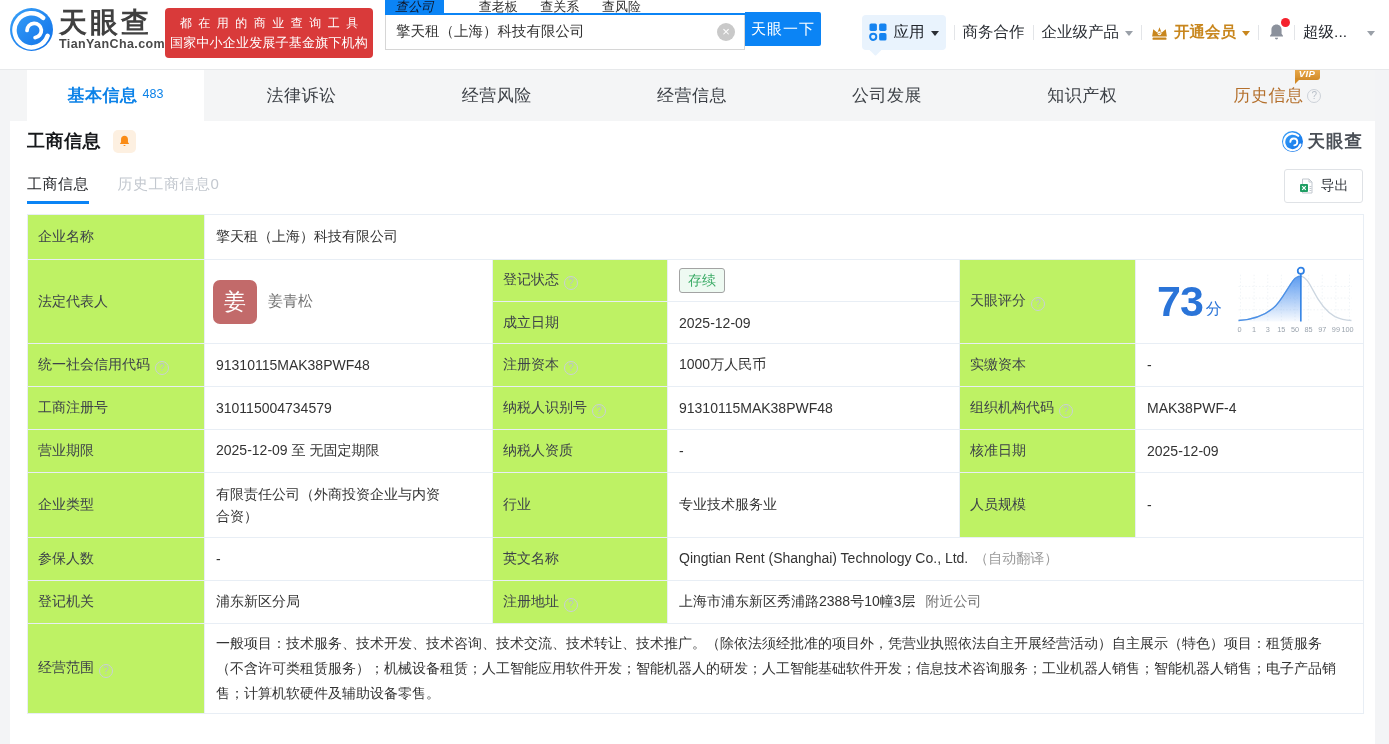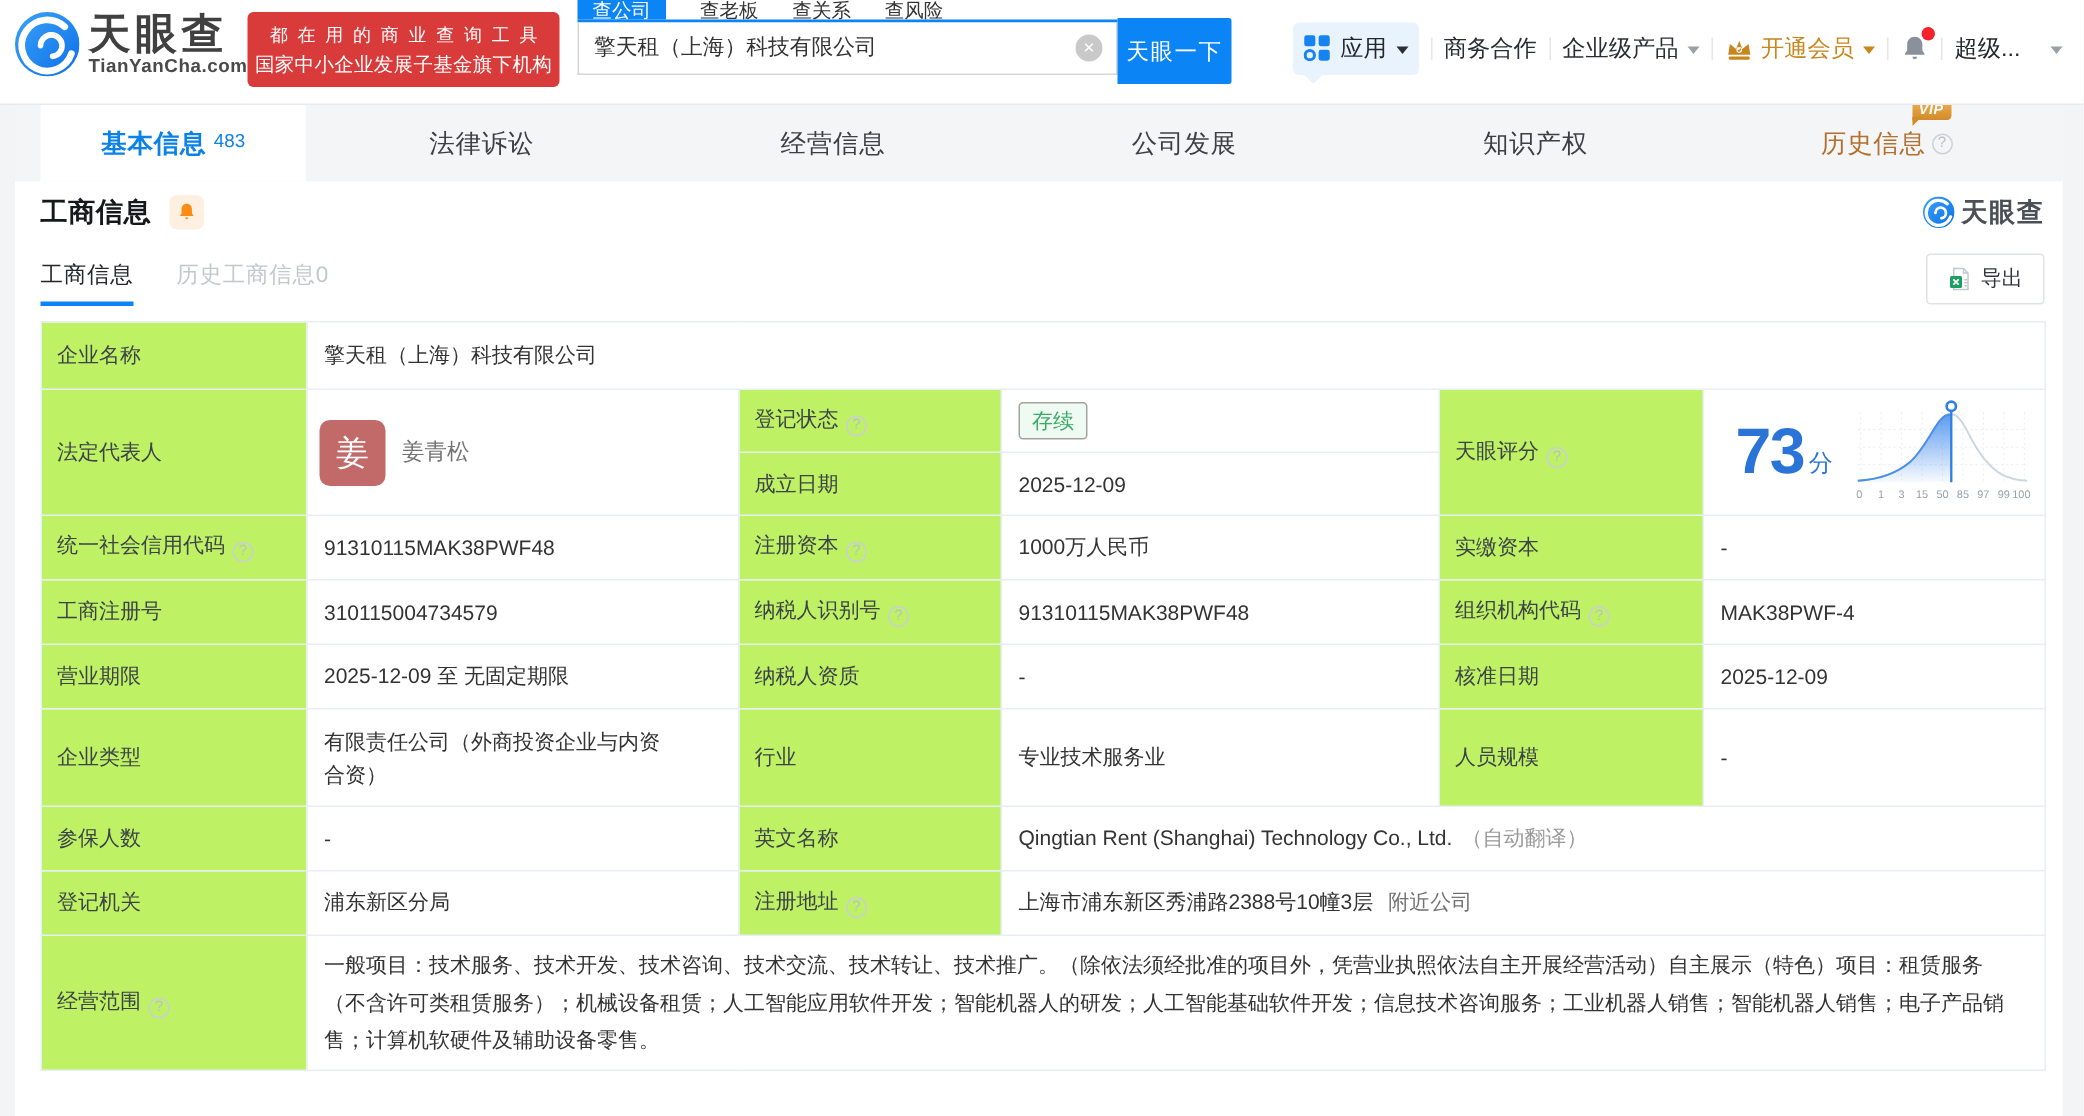--- a/index.html
+++ b/index.html
@@ -15,38 +15,38 @@
   .brand-cn { font-size:28px; font-weight:bold; color:#404040; letter-spacing:3px; line-height:30px; }
   .brand-en { font-size:12.5px; font-weight:bold; color:#4a4a4a; letter-spacing:0.4px; line-height:13px; }
   .promo { position:absolute; left:165px; top:8px; width:208px; height:50px; background:#d93a3a; border-radius:4px; color:#fff; text-align:center; padding-top:5px; }
   .promo-l1 { font-size:12px; letter-spacing:6.5px; padding-left:6.5px; line-height:20px; }
   .promo-l2 { font-size:13px; letter-spacing:0.2px; line-height:20px; }
 
   .searchbox { position:absolute; left:385px; top:0; width:437px; height:52px; }
   .search-tabs { position:absolute; left:0; top:0; height:13px; line-height:13px; font-size:13px; white-space:nowrap; }
   .stab { display:inline-block; color:#333; height:13px; vertical-align:top; cursor:pointer; }
   .stab + .stab { margin-left:19px; }
-  .stab.active { background:#0b84f5; color:#ffffff; padding:0 10px; margin-right:0; }
+  .stab.active { background:#0b84f5; color:#0f172a; padding:0 10px; margin-right:12px;font-style:italic; }
   .search-underline { position:absolute; left:0; top:12.5px; width:360px; height:2.5px; background:#0b84f5; }
   .search-input-wrap { position:absolute; left:0; top:15px; width:360px; height:35px; background:#fff; border:1px solid #d6d6d6; border-top:none; }
   .search-input { position:absolute; left:0; top:0; width:326px; height:33px; border:none; outline:none; padding-left:10px; font-size:14.5px; color:#333; font-family:inherit; background:transparent; }
   .clear-btn { position:absolute; right:9px; top:8px; width:18px; height:18px; border-radius:50%; background:#c9c9c9; color:#fff; font-size:13px; line-height:17px; text-align:center; cursor:pointer; }
-  .search-btn { position:absolute; left:360px; top:12px; width:76px; height:44px; background:#0b84f5; color:#fff; border:none; font-size:15px; letter-spacing:1px; border-radius:0 2px 2px 0; cursor:pointer; font-family:inherit; }
+  .search-btn { position:absolute; left:360px; top:12px; width:76px; height:34px; background:#0b84f5; color:#fff; border:none; font-size:15px; letter-spacing:1px; border-radius:0 2px 2px 0; cursor:pointer; font-family:inherit; }
 
   .topmenu { position:absolute; right:6px; top:0; height:64px; display:flex; align-items:center; font-size:15.5px; color:#333; white-space:nowrap; }
   .apps-pill { position:relative; display:flex; align-items:center; background:#e9f3fd; border-radius:4px; padding:7px 7px 7px 7px; cursor:pointer; }
   .apps-pill:after { content:""; position:absolute; left:9px; bottom:-4px; width:9px; height:9px; background:#e9f3fd; transform:rotate(45deg); border-radius:1px; }
   .apps-label { margin-left:7px; color:#23272e; }
   .caret { width:0; height:0; border:4.5px solid transparent; border-bottom:none; margin-left:6px; margin-top:2px; }
   .caret.dark { border-top:5.5px solid #2a2e34; }
   .caret.gray { border-top:5.5px solid #9aa0a8; }
   .caret.orange { border-top:5.5px solid #c8861d; }
   .menu-divider { width:1px; height:15px; background:#e3e5e8; margin:0 8px; }
   .menu-item { cursor:pointer; display:flex; align-items:center; color:#2a2e34; }
-  .vip-link { color:#c8861d; font-weight:normal;align-items:center; }
+  .vip-link { color:#c8861d; font-weight:bold;align-items:center; }
   .vip-link .crown { margin-right:5px; }
   .bell-wrap { position:relative; cursor:pointer; display:flex; align-items:center; }
   .red-dot { position:absolute; top:-4px; right:-4px; width:9px; height:9px; background:#f5222d; border-radius:50%; }
   .user-entry { max-width:56px; overflow:hidden; cursor:pointer; color:#23272e; }
   .topmenu .end-caret { margin-left:20px; margin-right:8px; }
 
   
   .page { position:absolute; left:10px; top:70px; width:1365px; height:674px; background:#fff; }
 
   .cnav { display:flex; height:51px; background:#f4f5f6; }
@@ -188,20 +188,23 @@
 
   <div class="page">
 
     <nav class="cnav">
       <div class="cnav-tab active">
         <span>基本信息</span>
         <span class="cnav-count">483</span>
       </div>
       <div class="cnav-tab">
           <span>法律诉讼</span>
+        </div>
+      <div class="cnav-tab">
+          <span>经营风险</span>
         </div>
       <div class="cnav-tab">
           <span>经营信息</span>
         </div>
       <div class="cnav-tab">
           <span>公司发展</span>
         </div>
       <div class="cnav-tab">
           <span>知识产权</span>
         </div>

